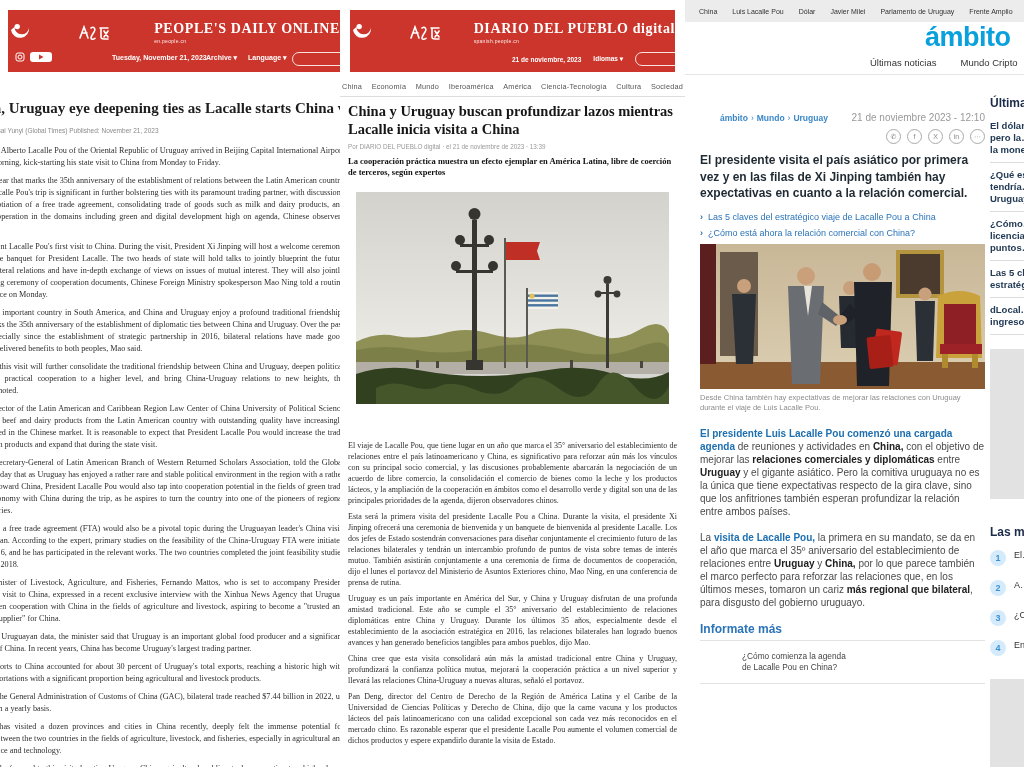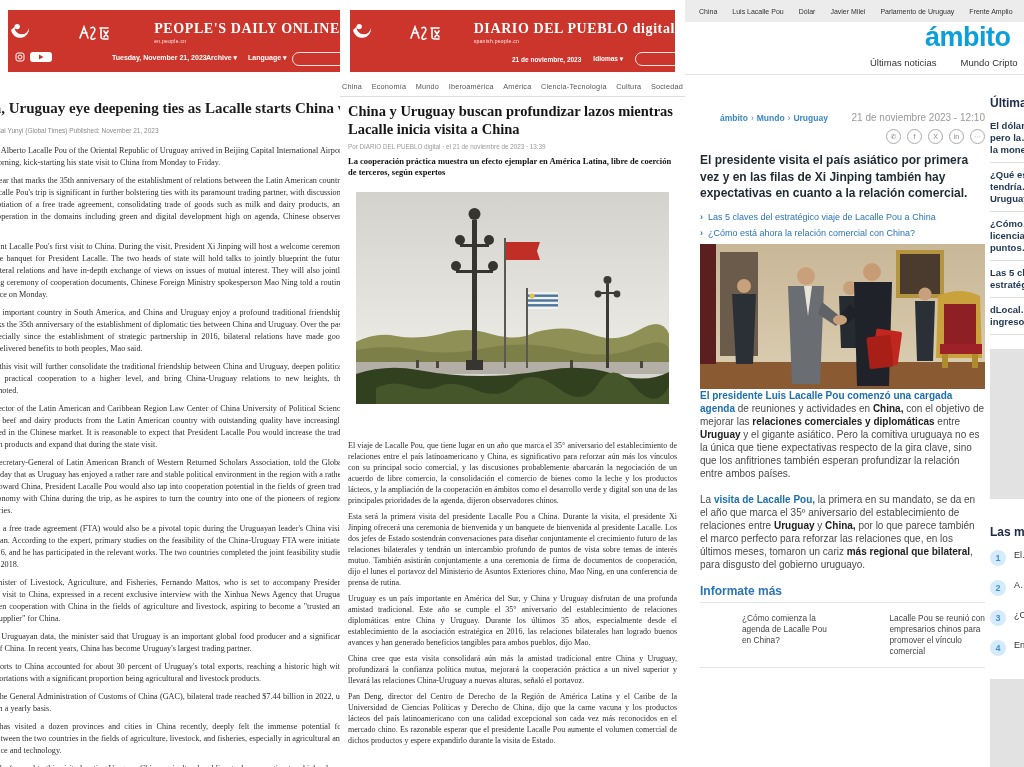--- a/index.html
+++ b/index.html
@@ -76,21 +76,21 @@
   .amb-lede{margin:0 0 10px 0;font-size:12px;line-height:16.5px;font-weight:bold;color:#1f2a33;}
   .amb-link{display:flex;gap:5px;margin-bottom:6px;font-size:9px;color:#2b74b8;align-items:baseline;}
   .amb-link .bullet{color:#2b74b8;font-weight:bold;}
   .amb-photo{width:285px;height:145px;background:#cabfa8;margin-top:4px;}
   .amb-caption{font-size:7.5px;line-height:10px;color:#8d8d8d;margin:4px 0 14px 0;}
   .amb-p{margin:0 0 13px 0;font-size:10px;line-height:13px;color:#4a4a4a;}
   .amb-p .b{font-weight:bold;color:#222;}
   .amb-p .bl{font-weight:bold;color:#1d6fb0;}
   .amb-informate{font-size:12px;font-weight:bold;color:#2b74b8;margin:2px 0 4px 0;}
   .amb-related{border-top:1px solid #e3e3e3;border-bottom:1px solid #e3e3e3;
-               padding:10px 0 10px 42px;display:flex;gap:52px;margin-bottom:13px;}
+               padding:10px 0 10px 42px;display:flex;gap:52px;margin-bottom:13px;flex-direction:column;}
   .amb-related div{width:105px;font-size:8.3px;line-height:11px;color:#444;}
   
   .amb-sidebar{position:absolute;top:96px;left:305px;width:205px;}
   .sb-title{font-size:12px;font-weight:bold;color:#1b2b4a;margin-bottom:4px;white-space:nowrap;}
   .sb-item{padding:6px 0;border-bottom:1px solid #ddd;}
   .sb-item div{font-size:9.5px;font-weight:bold;color:#223a55;line-height:12px;white-space:nowrap;overflow:hidden;}
   .sb-ad{width:200px;height:150px;background:#e2e2e2;margin:14px 0 26px 0;}
   .sb-ad2{width:200px;height:130px;background:#e2e2e2;margin-top:16px;}
   .sb-rank{display:flex;gap:8px;padding:7px 0;align-items:flex-start;}
   .sb-rank .num{flex:0 0 16px;width:16px;height:16px;border-radius:50%;background:#d5eafb;
@@ -366,28 +366,28 @@
             <circle cx="172" cy="28" r="9" fill="#c79c74"></circle>
             <path d="M154 38h38l-3 104h-32z" fill="#1f2228"></path>
             <path d="M150 60l-12 14 7 7 14-11z" fill="#1f2228"></path>
             <rect x="174" y="86" width="26" height="34" rx="2" fill="#c0271e" transform="rotate(8 187 103)"></rect>
             <rect x="168" y="92" width="24" height="32" rx="2" fill="#a81f18" transform="rotate(-6 180 108)"></rect>
           </g>
 
           <ellipse cx="140" cy="76" rx="7" ry="5" fill="#caa07a"></ellipse>
         </svg>
       </div>
+      <div class="amb-caption">Desde China también hay expectativas de mejorar las relaciones con Uruguay durante el viaje de Luis Lacalle Pou.</div>
 
       <p class="amb-p"><span class="bl">El presidente Luis Lacalle Pou comenzó una cargada agenda</span><span> de reuniones y actividades en </span><span class="b">China,</span><span> con el objetivo de mejorar las </span><span class="b">relaciones comerciales y diplomáticas</span><span> entre </span><span class="b">Uruguay</span><span> y el gigante asiático. Pero la comitiva uruguaya no es la única que tiene expectativas respecto de la gira clave, sino que los anfitriones también esperan profundizar la relación entre ambos países.</span></p>
       <p class="amb-p"><span>La </span><span class="bl">visita de Lacalle Pou,</span><span> la primera en su mandato, se da en el año que marca el 35º aniversario del establecimiento de relaciones entre </span><span class="b">Uruguay</span><span> y </span><span class="b">China,</span><span> por lo que parece también el marco perfecto para reforzar las relaciones que, en los últimos meses, tomaron un cariz </span><span class="b">más regional que bilateral</span><span>, para disgusto del gobierno uruguayo.</span></p>
 
       <div class="amb-informate">Informate más</div>
       <div class="amb-related">
         <div>¿Cómo comienza la agenda de Lacalle Pou en China?</div>
-        <div>Lacalle Pou se reunió con empresarios chinos para promover el vínculo comercial</div>
       </div>
 
     </div>
 
     <aside class="amb-sidebar">
       <div class="sb-title">Últimas noticias</div>
       <div class="sb-item">
         <div>El dólar…</div>
         <div>pero la…</div>
         <div>la moneda…</div>

